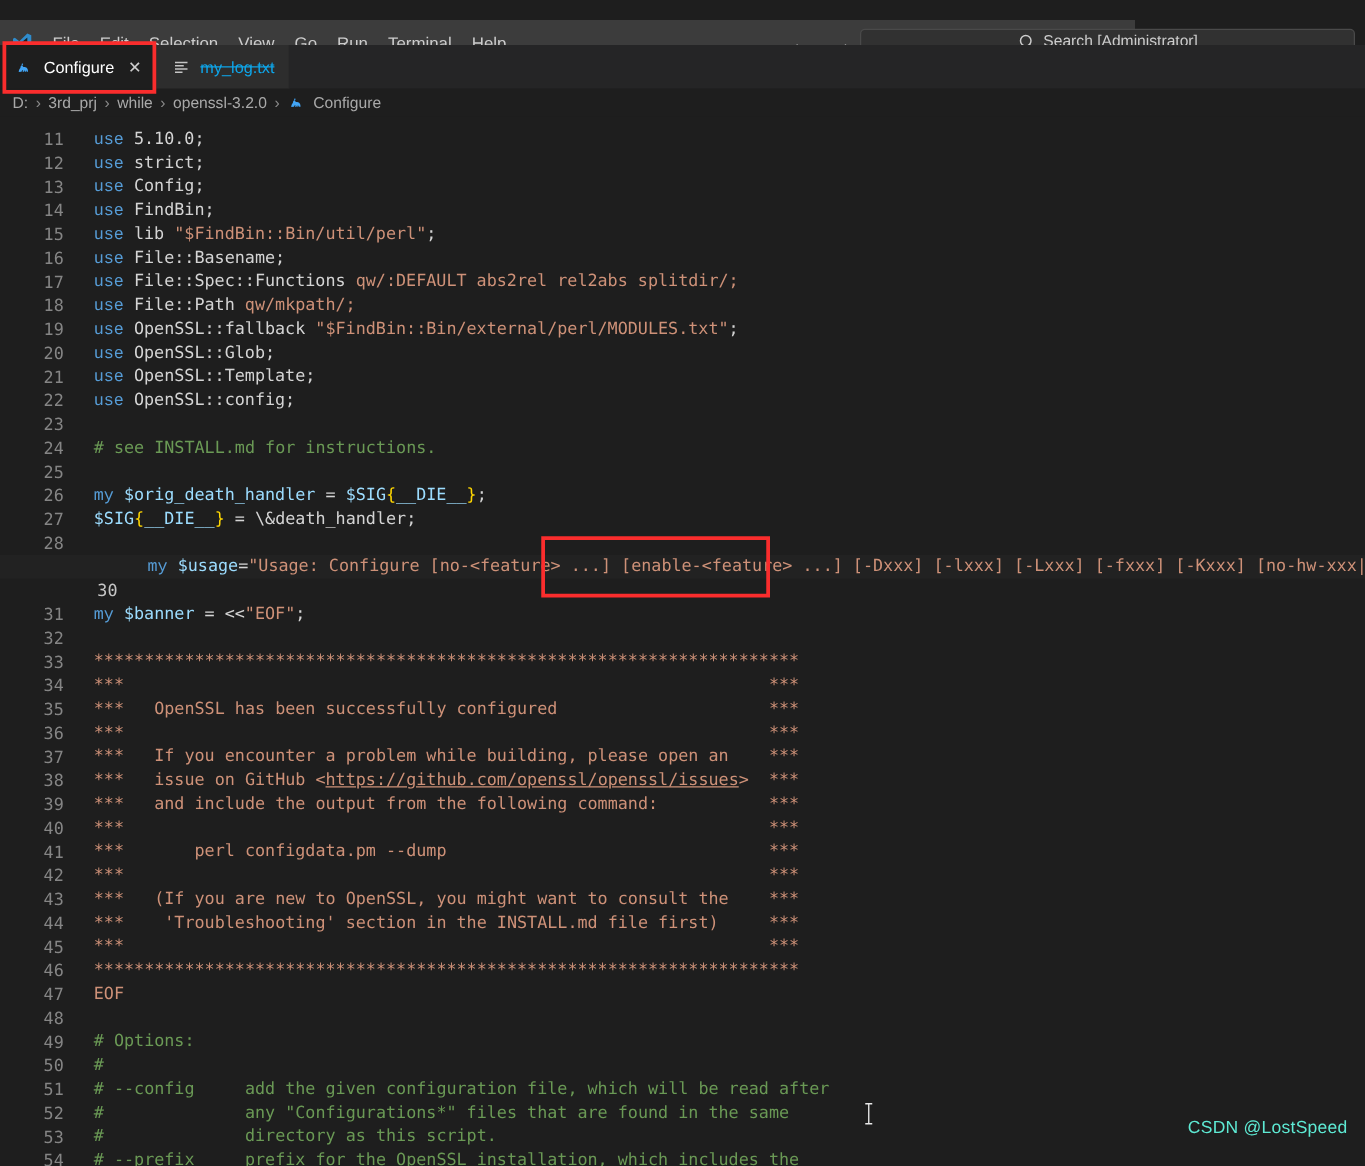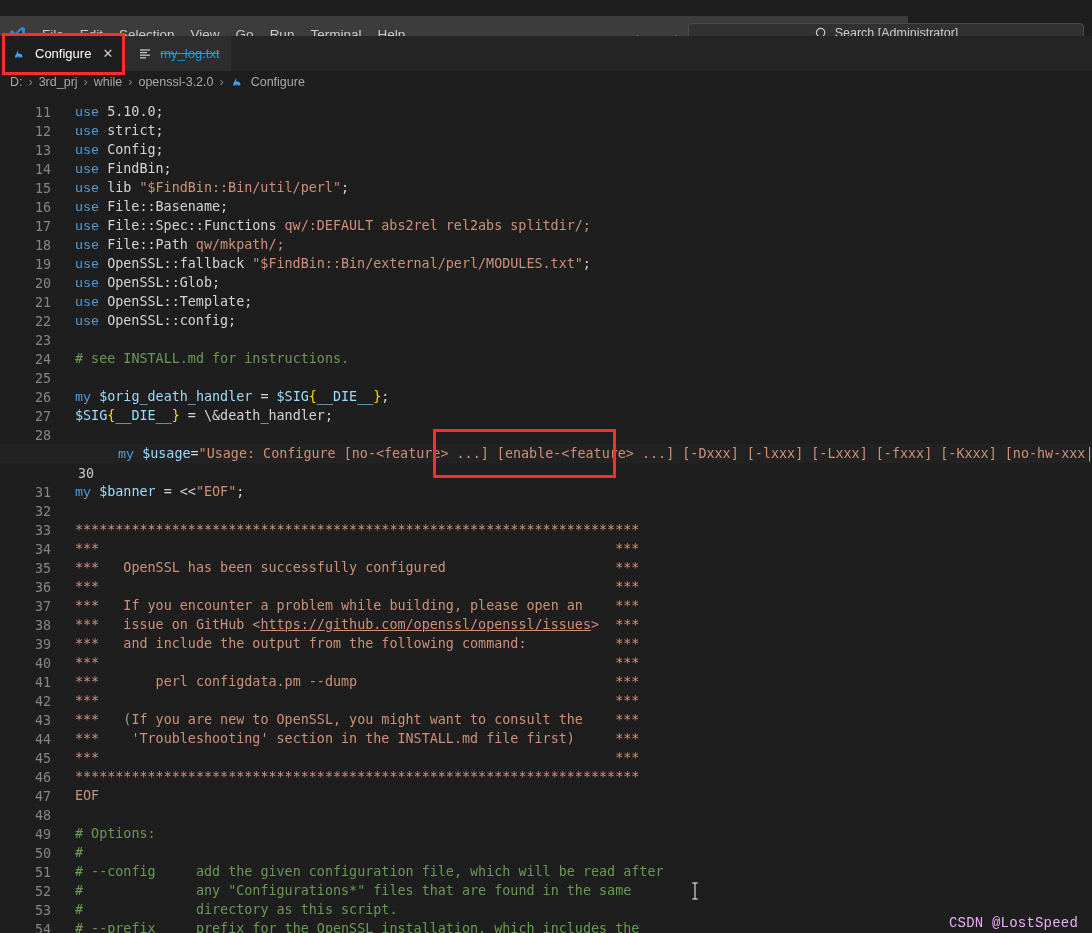--- a/index.html
+++ b/index.html
@@ -94,22 +94,22 @@
   .t-lnk  { color: #ce9178; text-decoration: underline; }
 
   
   .annot {
     position: absolute; border: 3px solid #fa2d2d; pointer-events: none; z-index: 40;
   }
   #annot-tab   { left: 2px;   top: 33px;  width: 123px; height: 42px; }
   #annot-line  { left: 433px; top: 429px; width: 183px; height: 49px; }
 
   .watermark {
-    position: absolute; right: 14px; bottom: 2px;
-    color: #f0abfc; font-size: 14px; font-family: Liberation Mono, monospace;
+    position: absolute; right: 14px; bottom: 24px;
+    color: #5eead4; font-size: 14px; font-family: Liberation Sans, sans-serif;
     letter-spacing: .2px; z-index: 30; user-select: none;
   }
 
   .mouse-cursor {
     position: absolute; left: 691px; top: 882px; width: 8px; height: 18px; z-index: 35;
   }
 </style>
 </head>
 <body>
 

